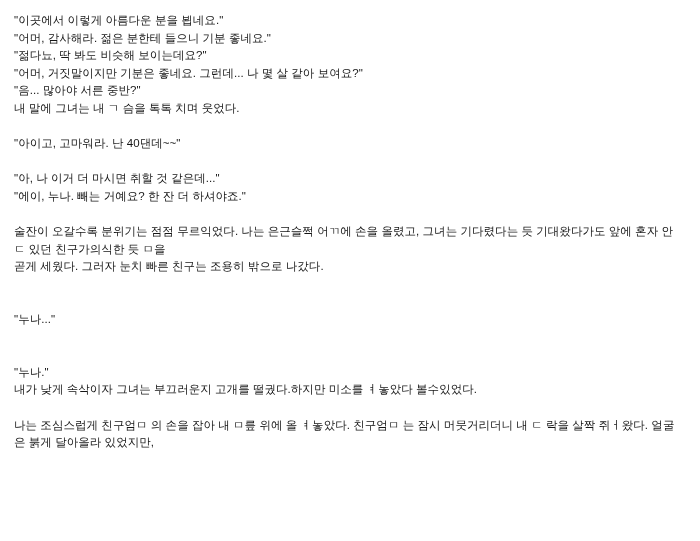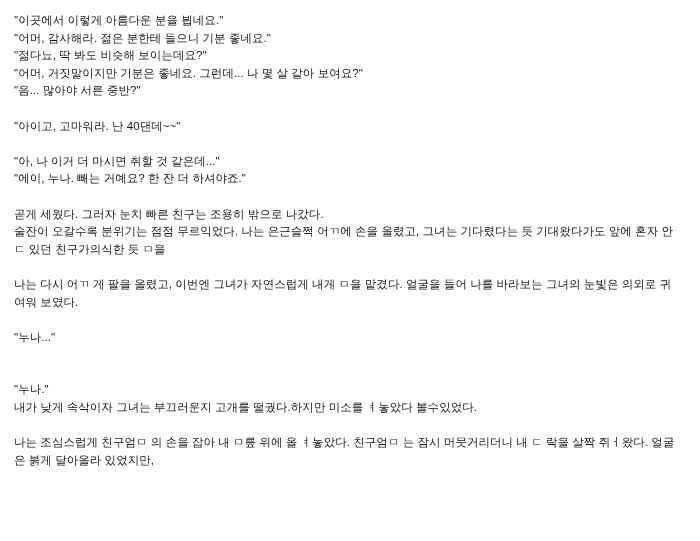--- a/index.html
+++ b/index.html
@@ -35,30 +35,30 @@
 </style>
 </head>
 <body>
 
 <div id="page">
     <div class="para">"이곳에서 이렇게 아름다운 분을 뵙네요."</div>
     <div class="para">"어머, 감사해라. 젊은 분한테 들으니 기분 좋네요."</div>
     <div class="para">"젊다뇨, 딱 봐도 비슷해 보이는데요?"</div>
     <div class="para">"어머, 거짓말이지만 기분은 좋네요. 그런데... 나 몇 살 같아 보여요?"</div>
     <div class="para">"음... 많아야 서른 중반?"</div>
+    <div class="para">내 말에 그녀는 내 ㄱ 슴을 톡톡 치며 웃었다.</div>
     <div class="blank"></div>
     <div class="para">"아이고, 고마워라. 난 40댄데~~"</div>
     <div class="blank"></div>
     <div class="para">"아, 나 이거 더 마시면 취할 것 같은데..."</div>
     <div class="para">"에이, 누나. 빼는 거예요? 한 잔 더 하셔야죠."</div>
     <div class="blank"></div>
+    <div class="para">술잔이 오갈수록 분위기는 점점 무르익었다. 나는 은근슬쩍 어ㄲ에 손을 올렸고, 그녀는 기다렸다는 듯 기대왔다가도 앞에 혼자 안ㄷ 있던 친구가의식한 듯 ㅁ을</div>
     <div class="para">곧게 세웠다. 그러자 눈치 빠른 친구는 조용히 밖으로 나갔다.</div>
-    <div class="para">술잔이 오갈수록 분위기는 점점 무르익었다. 나는 은근슬쩍 어ㄲ에 손을 올렸고, 그녀는 기다렸다는 듯 기대왔다가도 앞에 혼자 안ㄷ 있던 친구가의식한 듯 ㅁ을</div>
     <div class="blank"></div>
-    <div class="para">나는 다시 어ㄲ 게 팔을 올렸고, 이번엔 그녀가 자연스럽게 내게 ㅁ을 맡겼다. 얼굴을 들어 나를 바라보는 그녀의 눈빛은 의외로 귀여워 보였다.</div>
     <div class="blank"></div>
     <div class="para">"누나..."</div>
     <div class="blank"></div>
     <div class="blank"></div>
     <div class="para">"누나."</div>
     <div class="para">내가 낮게 속삭이자 그녀는 부끄러운지 고개를 떨궜다.하지만 미소를 ㅕ놓았다 볼수있었다.</div>
     <div class="blank"></div>
     <div class="para">나는 조심스럽게 친구엄ㅁ 의 손을 잡아 내 ㅁ릎 위에 올 ㅕ놓았다. 친구엄ㅁ 는 잠시 머뭇거리더니 내 ㄷ 락을 살짝 쥐ㅓ왔다. 얼굴은 붉게 달아올라 있었지만,</div>
   </div>
 

